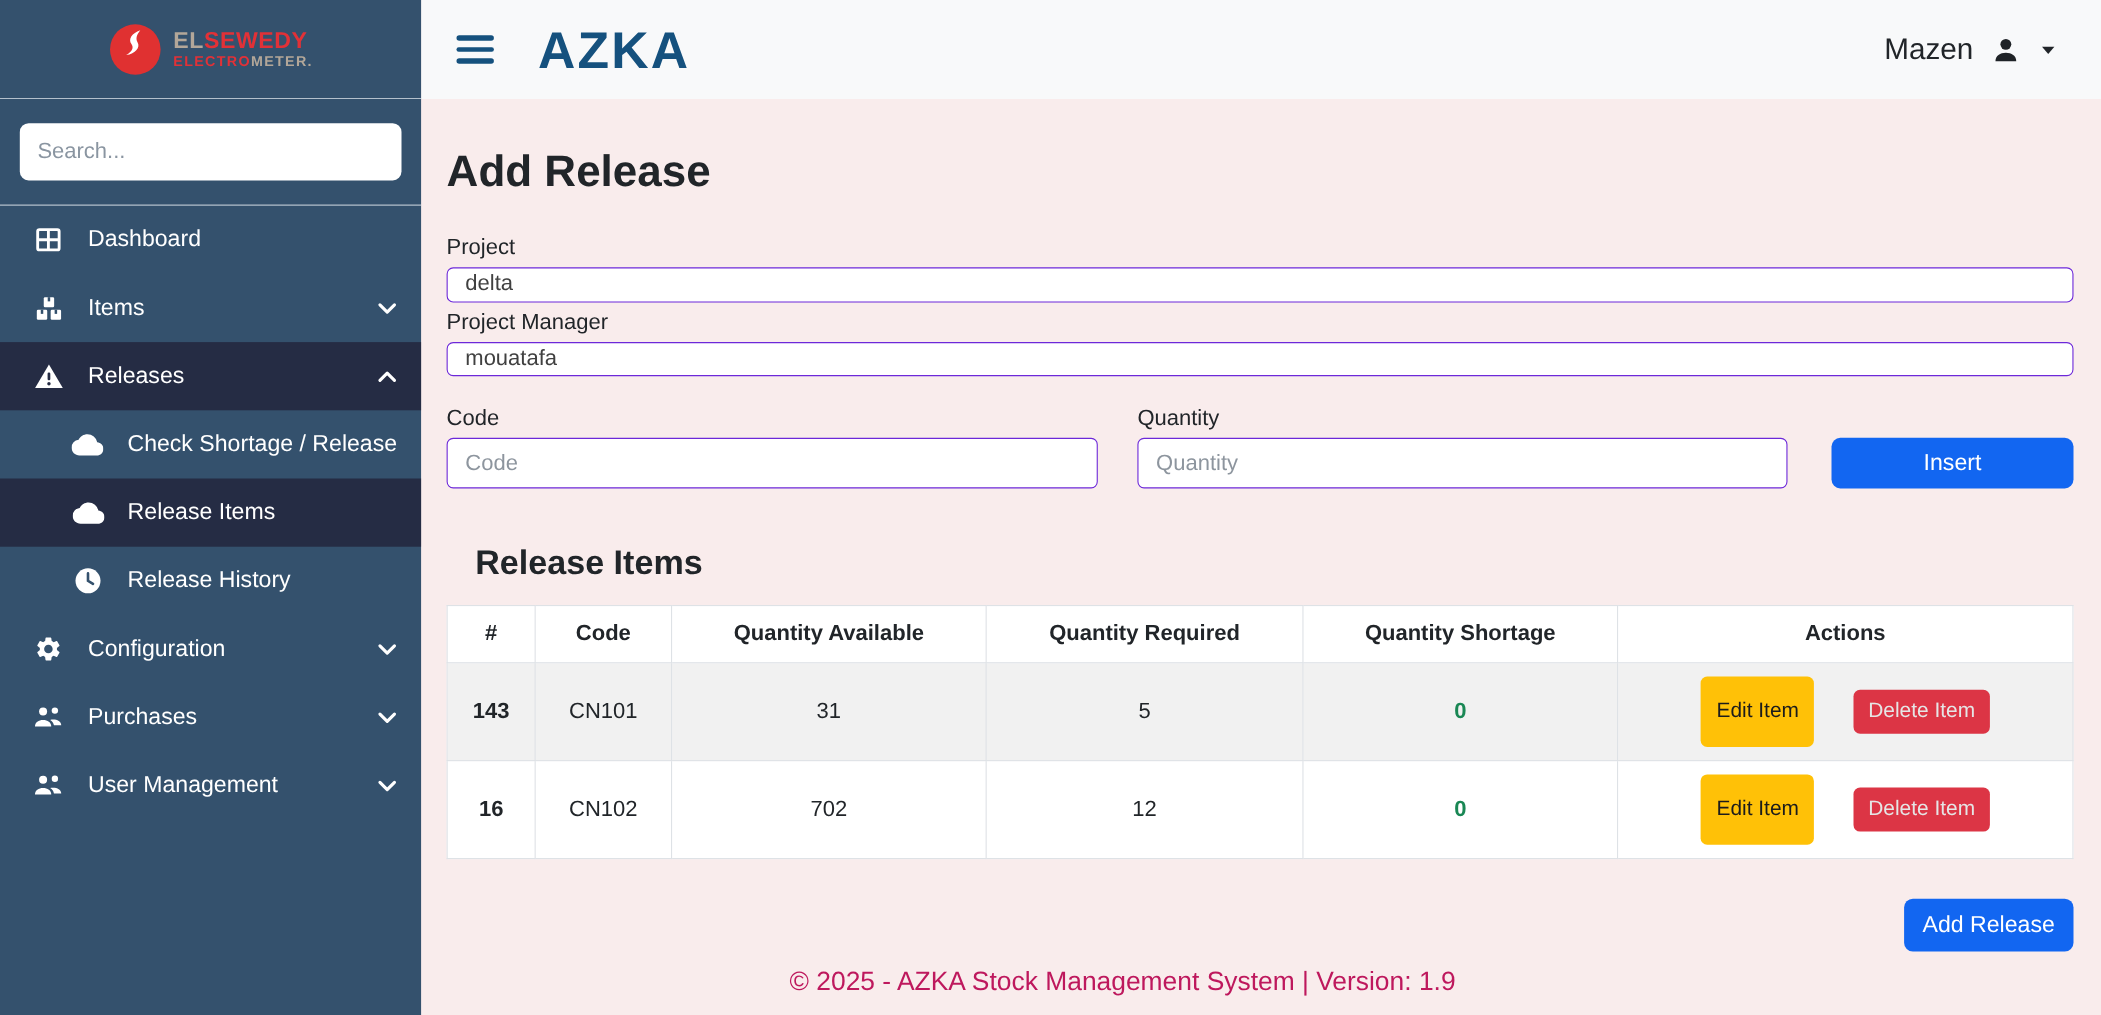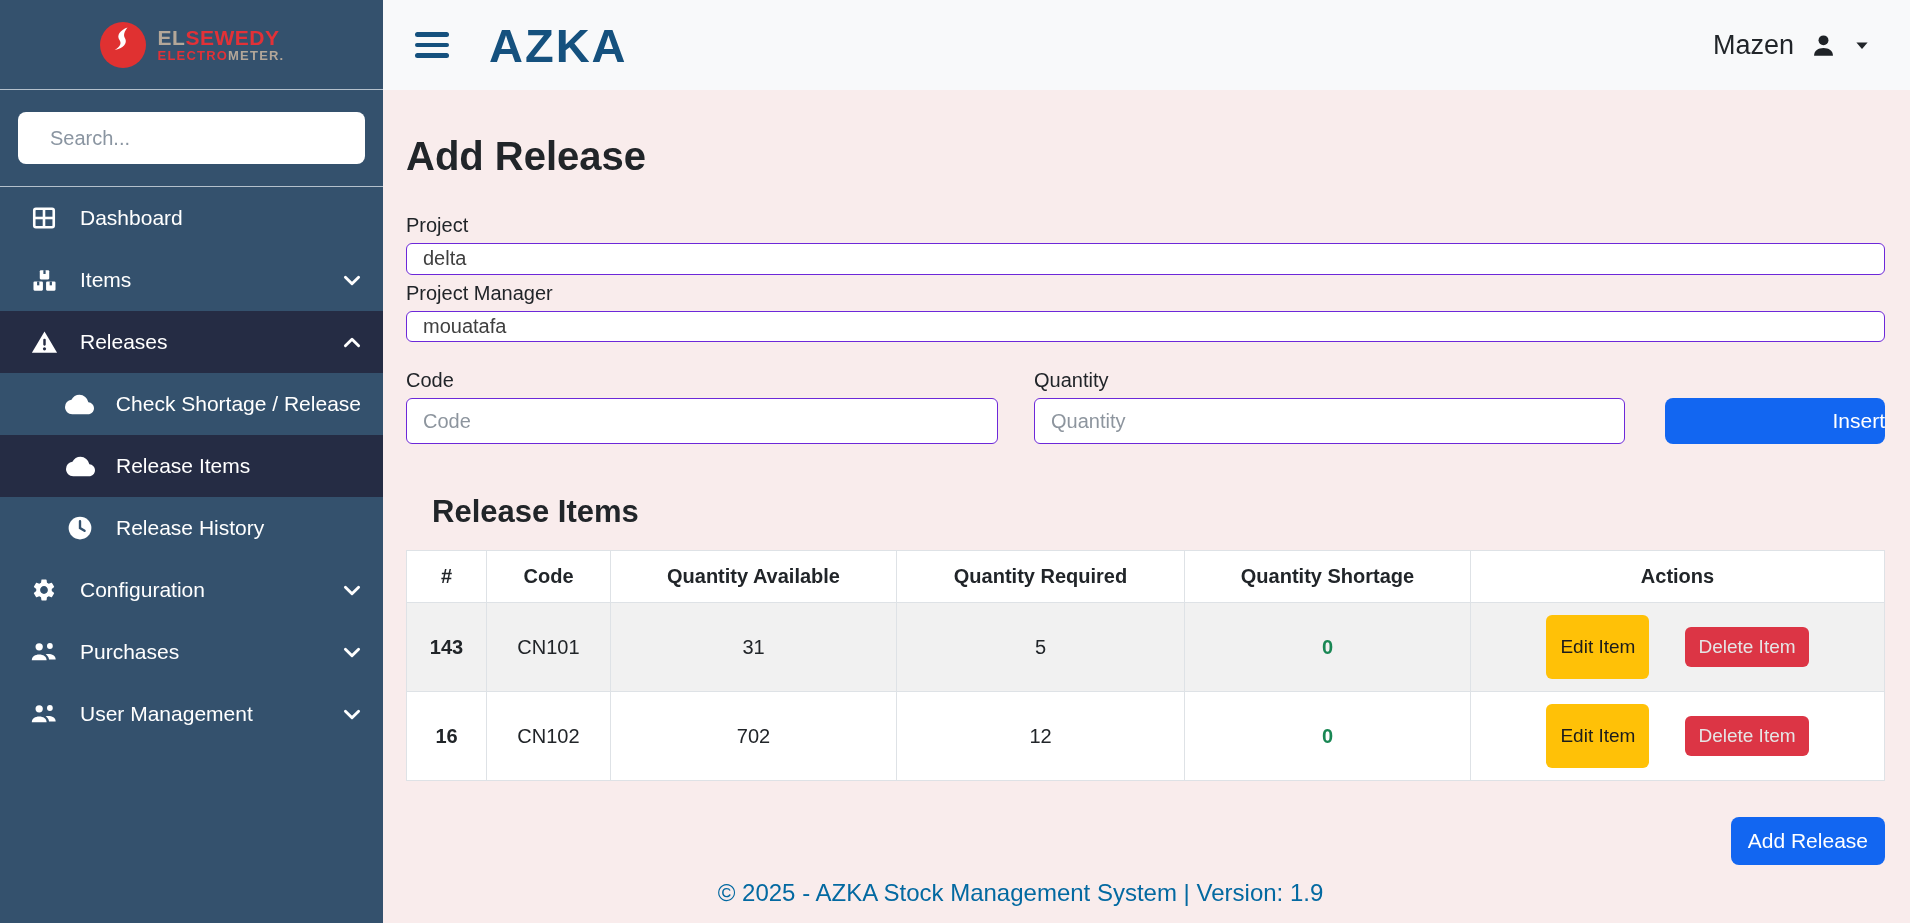--- a/index.html
+++ b/index.html
@@ -8,21 +8,21 @@
 
   
   .sidebar { width:383px; min-width:383px; height:923px; background:#34516d; color:#fff; display:flex; flex-direction:column; }
   .logo-area { height:90px; display:flex; align-items:center; justify-content:center; gap:11px; border-bottom:1px solid rgba(235,240,245,.7); }
   .logo-text { line-height:1.05; font-weight:bold; }
   .lt1 { font-size:21px; letter-spacing:.5px; }
   .lt2 { font-size:13px; letter-spacing:1.2px; }
   .c-gray { color:#b3a799; }
   .c-red  { color:#e23137; }
   .search-wrap { padding:22px 18px; border-bottom:1px solid rgba(235,240,245,.7); }
-  .search-input { width:100%; height:52px; border:none; border-radius:8px; padding:0 32px; font-size:20px; color:#333; background:#fff; outline:none; }
+  .search-input { width:100%; height:52px; border:none; border-radius:8px; padding:0 16px; font-size:20px; color:#333; background:#fff; outline:none; }
   .search-input::placeholder { color:#8a95a1; }
   .nav { flex:1; padding-top:0; }
   .nav-item { height:62px; display:flex; align-items:center; padding:0 22px 0 28px; font-size:21px; cursor:pointer; }
   .nav-item.sub { padding-left:64px; }
   .nav-item.active { background:#252c44; }
   .nav-icon { width:32px; display:flex; justify-content:center; align-items:center; }
   .nav-label { margin-left:20px; white-space:nowrap; }
   .nav-chevron { margin-left:auto; display:flex; align-items:center; }
 
   
@@ -38,36 +38,36 @@
 
   
   .content { flex:1; background:#f9ecec; padding:44px 26px 0 23px; display:flex; flex-direction:column; overflow:hidden; }
   .page-title { font-size:40px; font-weight:bold; color:#212529; margin-bottom:28px; }
   .field-label { font-size:20px; color:#212529; margin:7px 0 6px; }
   .form-input { width:100%; height:46px; border:1px solid #6d28d9; border-radius:6px; background:#fff; font-size:20px; padding:0 16px; color:#404040; outline:none; }
   .form-input::placeholder { color:#8d959e; }
   .inline-row { display:flex; align-items:flex-end; margin-top:20px; }
   .col-code { width:592px; }
   .col-qty { width:591px; margin-left:36px; }
-  .insert-btn { margin-left:auto; width:220px; height:46px; background:#1266f1; color:#fff; border:none; border-radius:8px; font-size:21px; cursor:pointer; font-family:inherit;text-align:right; }
+  .insert-btn { margin-left:auto; width:220px; height:46px; background:#1266f1; color:#fff; border:none; border-radius:8px; font-size:21px; cursor:pointer; font-family:inherit; }
 
   .section-title { font-size:31px; font-weight:bold; color:#212529; margin:50px 0 20px 26px; }
   .items-table { border-collapse:collapse; width:100%; background:#fff; font-size:20px; color:#212529; table-layout:fixed; }
   .items-table th, .items-table td { border:1px solid #dee2e6; text-align:center; padding:12px 8px; }
   .items-table th { font-weight:bold; background:#fff; height:52px; }
   .items-table tbody tr:nth-child(odd) { background:#f1f1f1; }
   .items-table tbody tr:nth-child(even) { background:#fff; }
   .cell-id { font-weight:bold; }
   .cell-shortage { color:#198754; font-weight:bold; }
   .btn-edit { background:#ffc107; color:#1c1c1c; border:none; border-radius:6px; font-size:19px; padding:21px 14px; cursor:pointer; font-family:inherit; }
   .btn-delete { background:#dc3545; color:#e5e5e5; border:none; border-radius:6px; font-size:19px; padding:9px 13px; margin-left:36px; cursor:pointer; font-family:inherit; }
 
   .add-release-row { display:flex; justify-content:flex-end; margin-top:36px; }
   .add-release-btn { background:#1266f1; color:#fff; border:none; border-radius:8px; font-size:21px; padding:12px 17px; cursor:pointer; font-family:inherit; }
-  .footer { margin-top:auto; padding:14px 250px 16px 0; text-align:center; font-size:24px; color:#0369a1; }
+  .footer { margin-top:auto; padding:14px 250px 16px 0; text-align:center; font-size:24px; color:#be185d; }
 </style>
 </head>
 <body>
 
 <aside class="sidebar">
   <div class="logo-area">
     <span style="display:flex;">
       <svg width="48" height="48" viewBox="0 0 48 48">
         <circle cx="24" cy="24" r="23" fill="#e03131"></circle>
         <path d="M28.5 6.5c-7.5 2.6-11.2 8-8 12.6 2.3 3.4.8 6.8-4.8 10 8.4-1.6 13.2-6.9 10.3-11.8-1.9-3.4-.7-6.6 2.5-10.8z" fill="#fff"></path>

